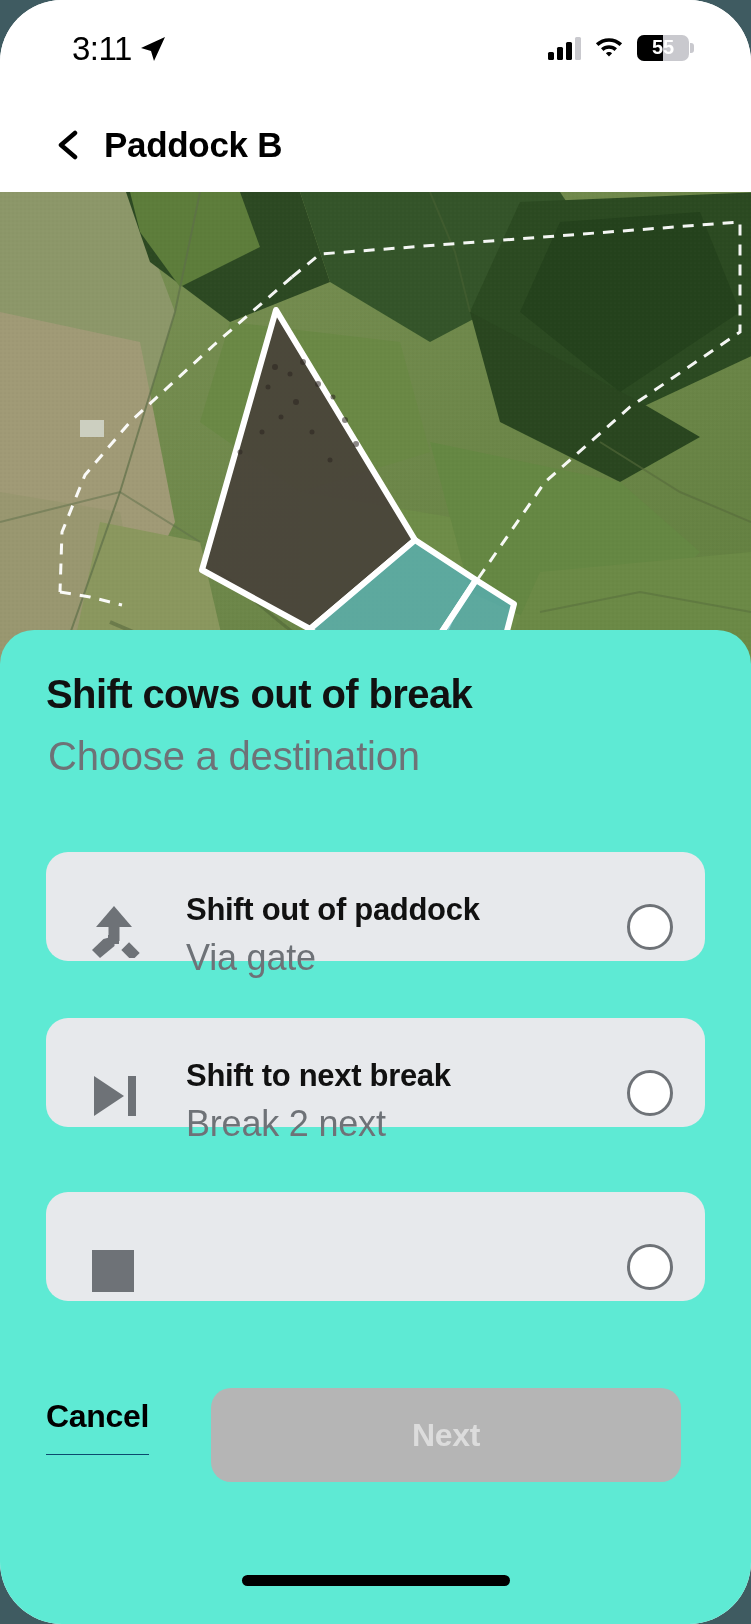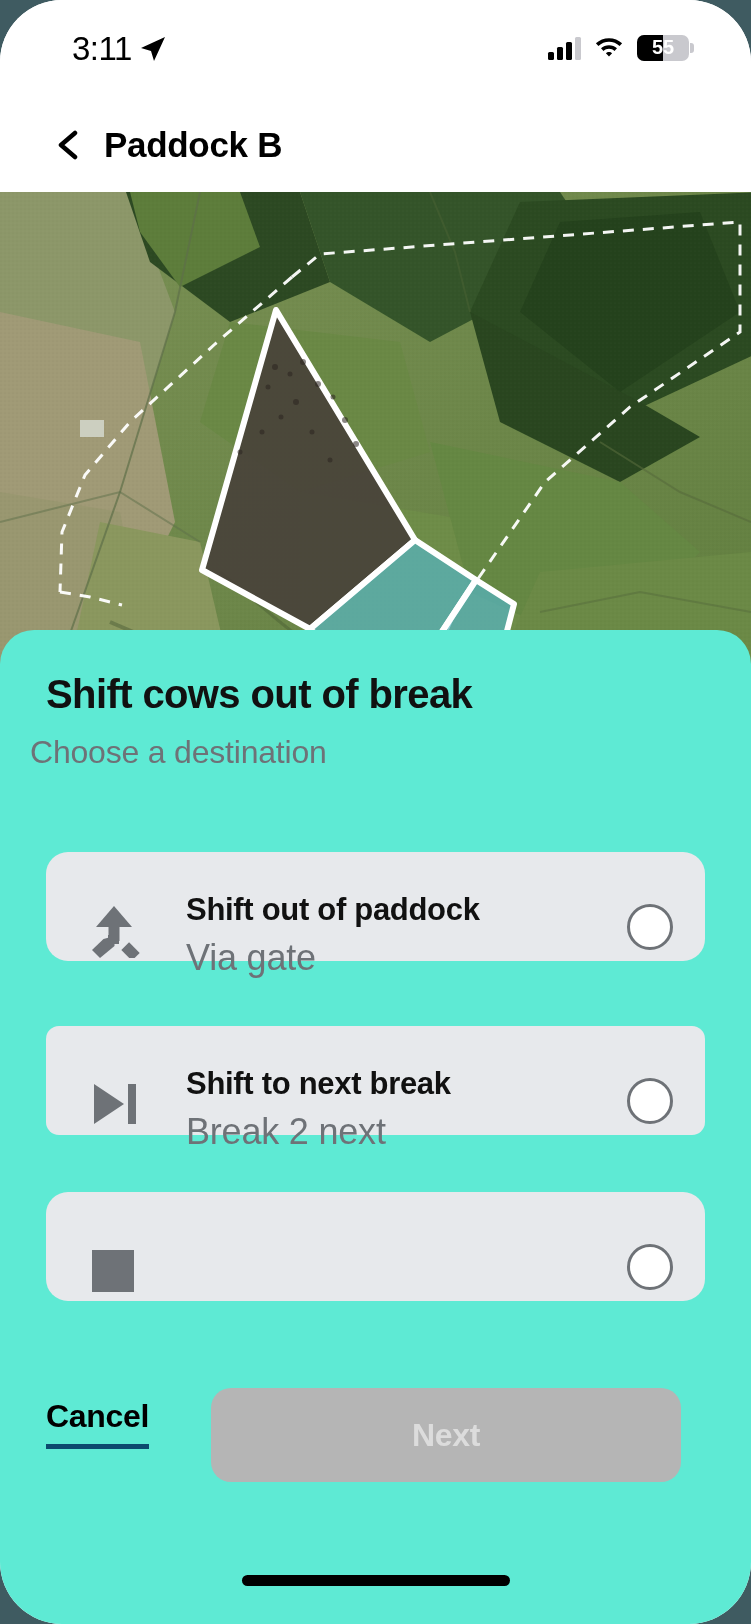--- a/index.html
+++ b/index.html
@@ -105,35 +105,35 @@
     background: #5eead4;
     border-radius: 34px 34px 0 0;
     z-index: 30;
   }
   #sheet-title {
     position: absolute; left: 46px; top: 42px;
     font-size: 40px; font-weight: bold; color: #111;
     letter-spacing: -0.6px;
   }
   #sheet-subtitle {
-    position: absolute; left: 30px; top: 104px;
-    font-size: 32px; color: #6e7277;
+    position: absolute; left: 48px; top: 104px;
+    font-size: 40px; color: #6e7277;
     letter-spacing: -0.2px;
     text-align: center;
   }
 
   .option-card {
     position: absolute; left: 46px;
     width: 659px; height: 109px;
     background: #e7e9ec;
     border-radius: 22px;
     cursor: pointer;
   }
   #card-0 { top: 222px; }
-  #card-1 { top: 396px; border-radius: 13px; }
+  #card-1 { top: 388px; }
   #card-2 { top: 562px; }
 
   .opt-icon {
     position: absolute; left: 40px; top: 50px;
     width: 56px; height: 56px;
   }
   .opt-label {
     position: absolute; left: 140px; top: 40px;
     font-size: 31px; font-weight: bold; color: #111;
     letter-spacing: -0.3px;
@@ -150,22 +150,22 @@
     background: #ffffff;
     border: 3px solid #6e7277;
     cursor: pointer;
   }
 
   
   #cancel-button {
     position: absolute; left: 46px; top: 768px;
     font-size: 32px; font-weight: bold; color: #000;
     letter-spacing: -0.3px;
-    border-bottom: 5px solid #0c4a6e;
-    padding-bottom: 9px;
+    border-bottom: 1px solid #0c4a6e;
+    padding-bottom: 19px;
     cursor: pointer;
   }
   #next-button {
     position: absolute; left: 211px; top: 758px;
     width: 470px; height: 94px;
     background: #b5b5b5;
     border: none;
     border-radius: 20px;
     font-family: "Liberation Sans", sans-serif;
     font-size: 32px; font-weight: bold;

